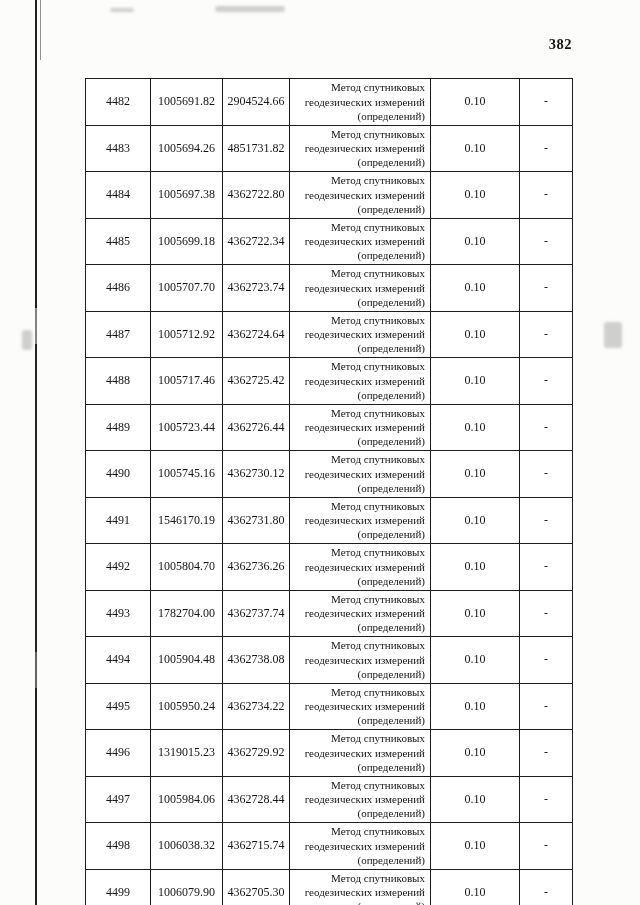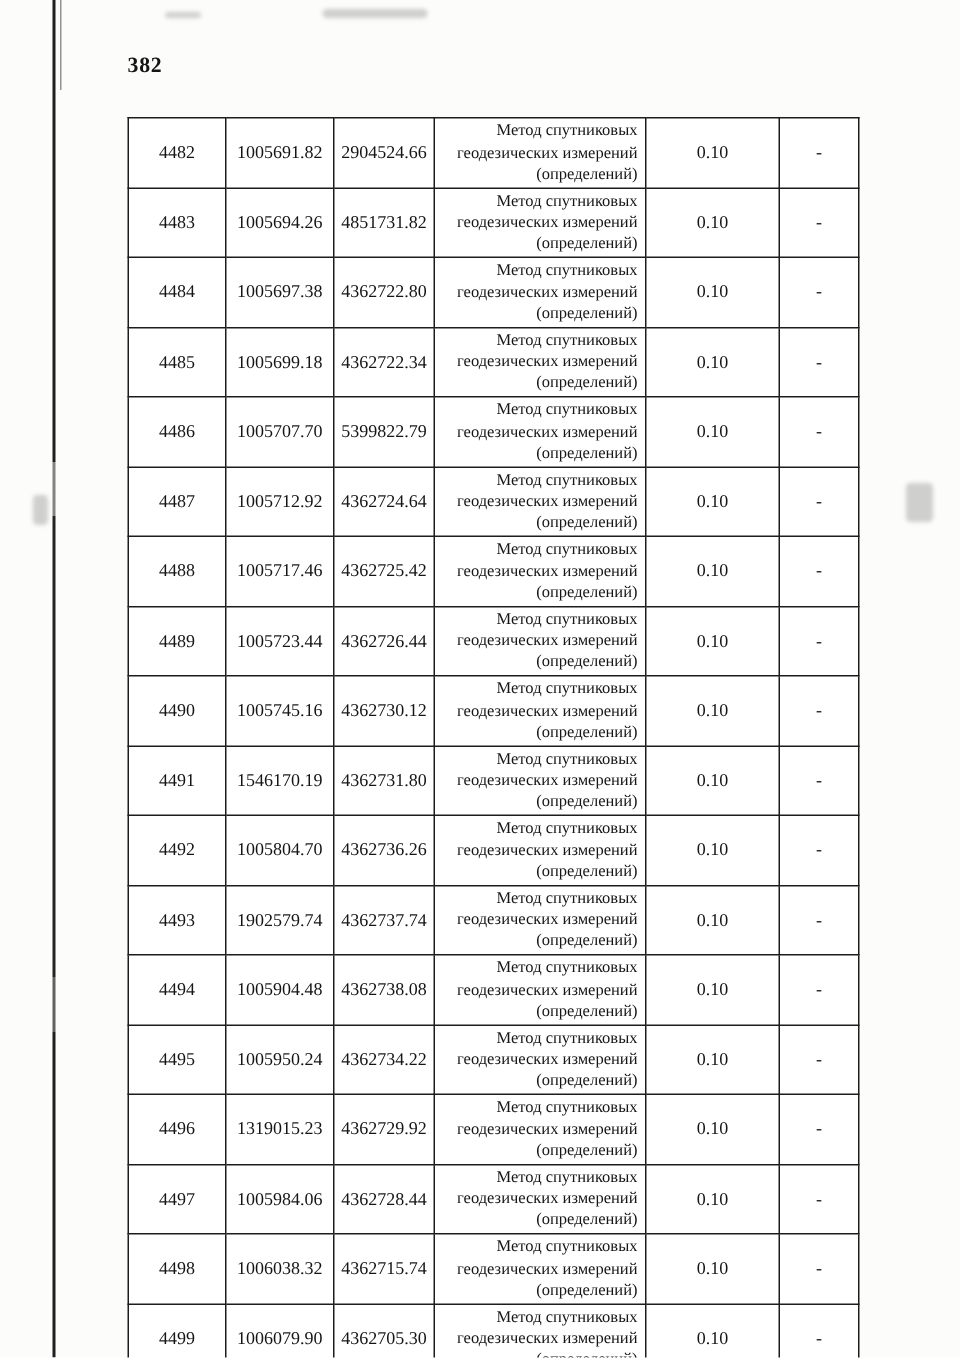--- a/index.html
+++ b/index.html
@@ -41,21 +41,21 @@
   .smudge.top1 { left: 215px; top: 6px; width: 70px; height: 6px; }
   .smudge.top2 { left: 110px; top: 8px; width: 24px; height: 4px; }
   .smudge.right1 { left: 604px; top: 322px; width: 18px; height: 26px; }
   .smudge.left1 { left: 22px; top: 330px; width: 10px; height: 20px; }
 
   .page-number {
     position: absolute;
     left: 85px;
     top: 36px;
     width: 487px;
-    text-align: left;
+    text-align: right;
     font-weight: bold;
     font-size: 14.5px;
     letter-spacing: .5px;
   }
 
   table.coords {
     position: absolute;
     left: 85px;
     top: 78px;
     width: 487px;
@@ -139,21 +139,21 @@
     <td>1005699.18</td>
     <td>4362722.34</td>
     <td class="method-cell">Метод спутниковых геодезических измерений (определений)</td>
     <td>0.10</td>
     <td>-</td>
   </tr>
 
   <tr>
     <td>4486</td>
     <td>1005707.70</td>
-    <td>5399822.79</td>
+    <td>4362723.74</td>
     <td class="method-cell">Метод спутниковых геодезических измерений (определений)</td>
     <td>0.10</td>
     <td>-</td>
   </tr>
 
   <tr>
     <td>4487</td>
     <td>1005712.92</td>
     <td>4362724.64</td>
     <td class="method-cell">Метод спутниковых геодезических измерений (определений)</td>
@@ -201,21 +201,21 @@
     <td>4492</td>
     <td>1005804.70</td>
     <td>4362736.26</td>
     <td class="method-cell">Метод спутниковых геодезических измерений (определений)</td>
     <td>0.10</td>
     <td>-</td>
   </tr>
 
   <tr>
     <td>4493</td>
-    <td>1902579.74</td>
+    <td>1782704.00</td>
     <td>4362737.74</td>
     <td class="method-cell">Метод спутниковых геодезических измерений (определений)</td>
     <td>0.10</td>
     <td>-</td>
   </tr>
 
   <tr>
     <td>4494</td>
     <td>1005904.48</td>
     <td>4362738.08</td>

